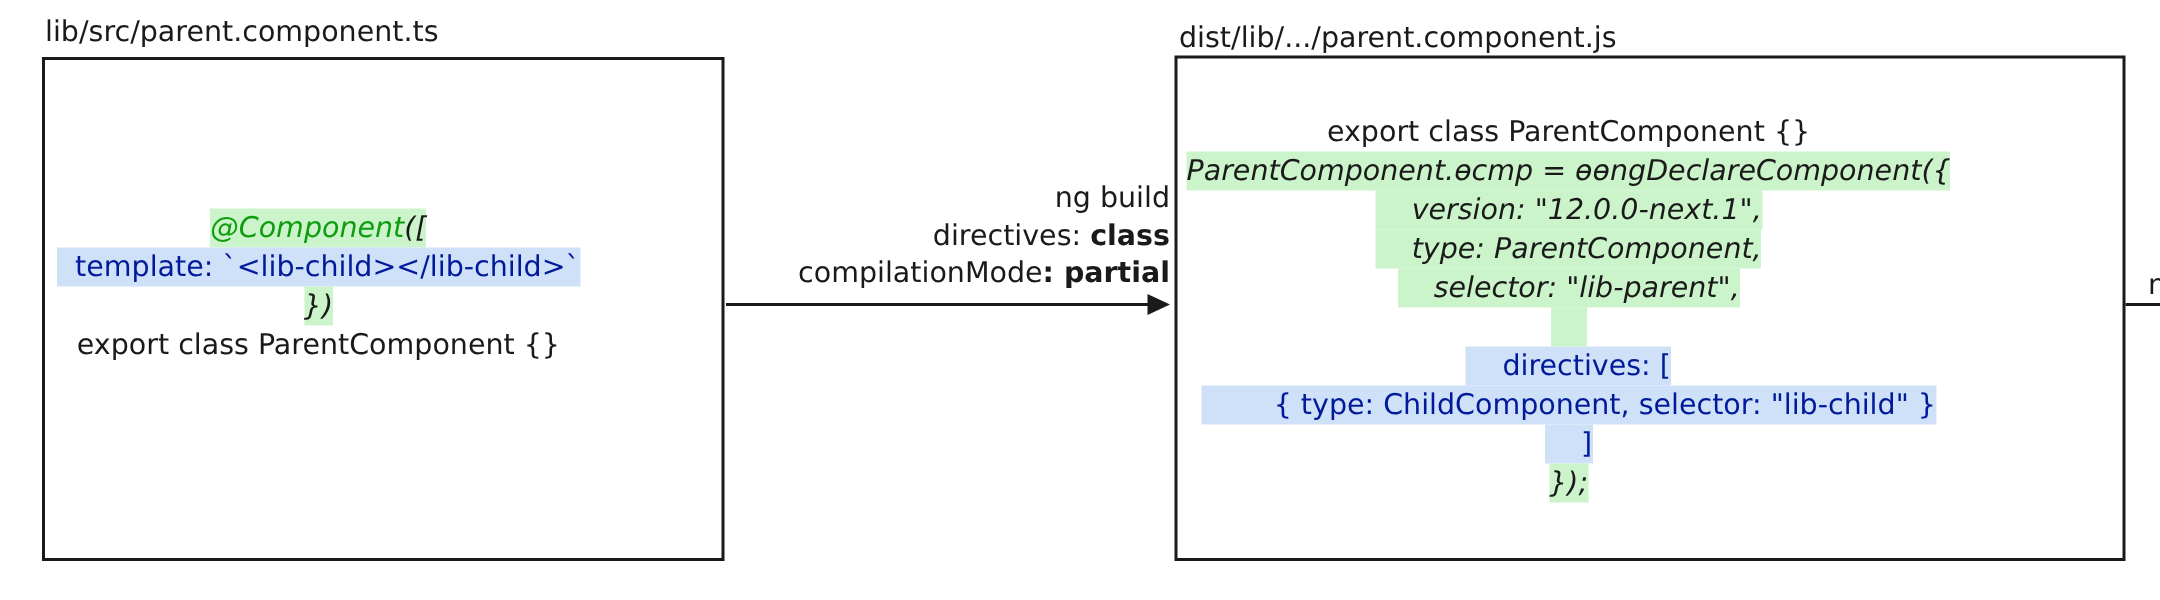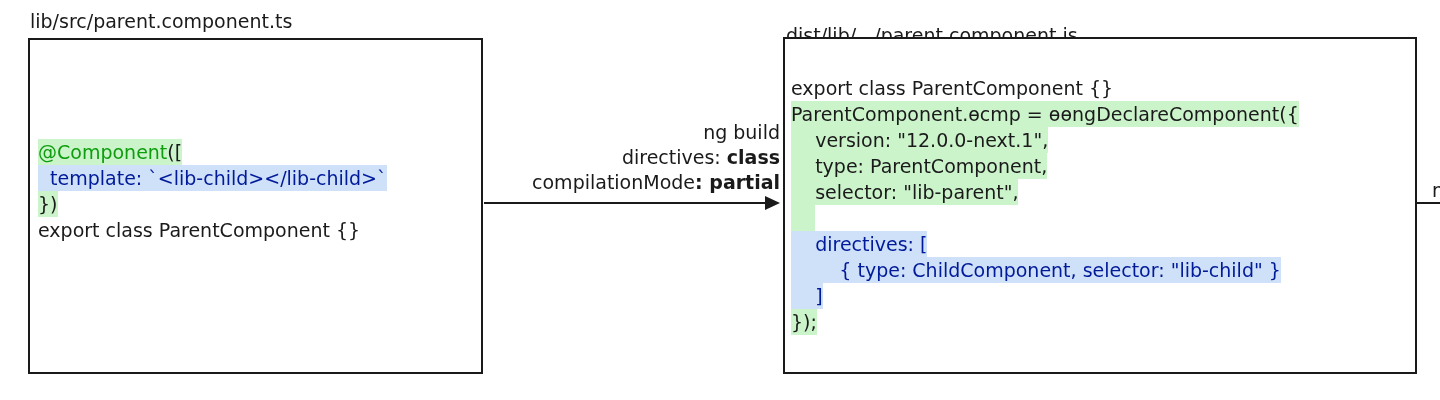--- a/index.html
+++ b/index.html
@@ -33,23 +33,24 @@
   }
   .code-block{
     position:absolute;
     font-size:19px;
   }
   .code-line{
     white-space:pre;
     height:26px;
     line-height:26px;
     font-size:19px;
+    text-align:center;
   }
   .code-line span{padding:2px 0;}
-  .bg-green{background:var(--green-bg);}
+  .bg-green{background:var(--green-bg);font-style:italic;}
   .bg-blue{background:var(--blue-bg);}
   .fg-green{color:var(--green-fg);}
   .fg-navy{color:var(--navy-fg);}
   .bold{font-weight:bold;}
   .arrow-label{
     position:absolute;
     text-align:right;
     font-size:19px;
     white-space:nowrap;
   }
@@ -91,21 +92,21 @@
 
   <div class="arrow-label" style="left:484px;top:120px;width:296px;">
     <div class="lbl-line"><span>ng build</span></div>
     <div class="lbl-line"><span>directives: </span><span class="bold">class</span></div>
     <div class="lbl-line"><span>compilationMode</span><span class="bold">: partial</span></div>
   </div>
 
   <div class="arrow-line" style="left:484px;top:202px;width:282px;"></div>
   <div class="arrow-head" style="left:765px;top:196px;"></div>
 
-  <div class="panel-title" style="left:786px;top:22px;">dist/lib/.../parent.component.js</div>
+  <div class="panel-title" style="left:786px;top:12px;">dist/lib/.../parent.component.js</div>
 
   <div class="code-box" style="left:783px;top:37px;width:634px;height:337px;"></div>
 
   <div class="code-block" style="left:791px;top:75px;">
       <div class="code-line"><span>export class ParentComponent {}</span></div>
       <div class="code-line"><span class="bg-green">ParentComponent.ɵcmp = ɵɵngDeclareComponent({</span></div>
       <div class="code-line"><span class="bg-green">    version: "12.0.0-next.1",</span></div>
       <div class="code-line"><span class="bg-green">    type: ParentComponent,</span></div>
       <div class="code-line"><span class="bg-green">    selector: "lib-parent",</span></div>
       <div class="code-line"><span class="bg-green">    </span></div>

